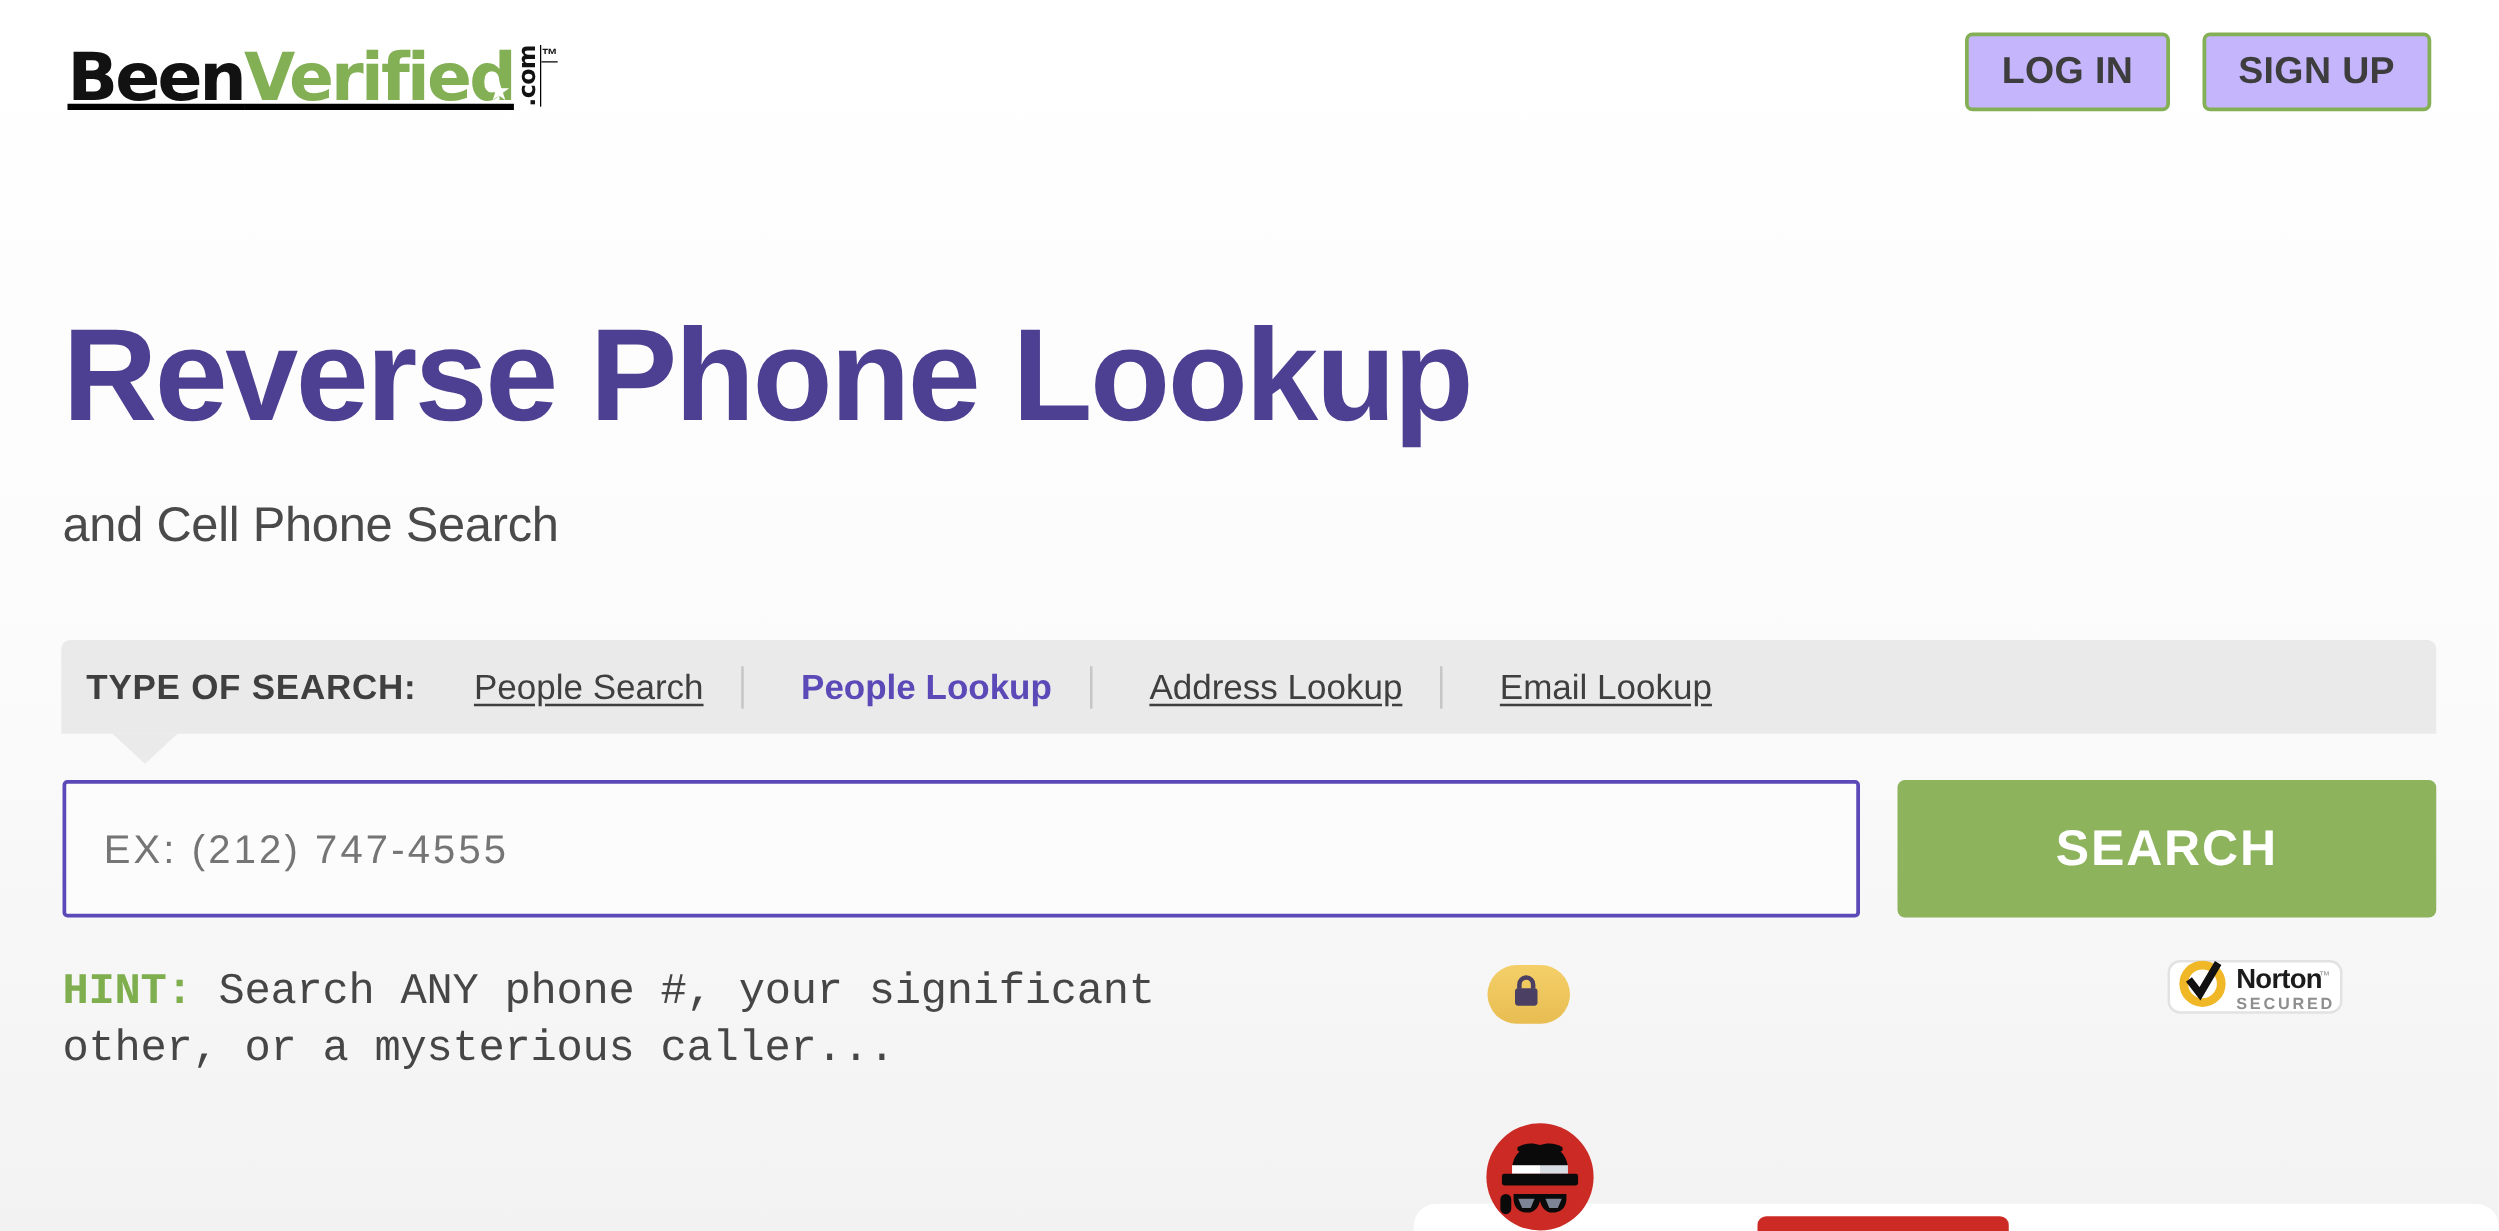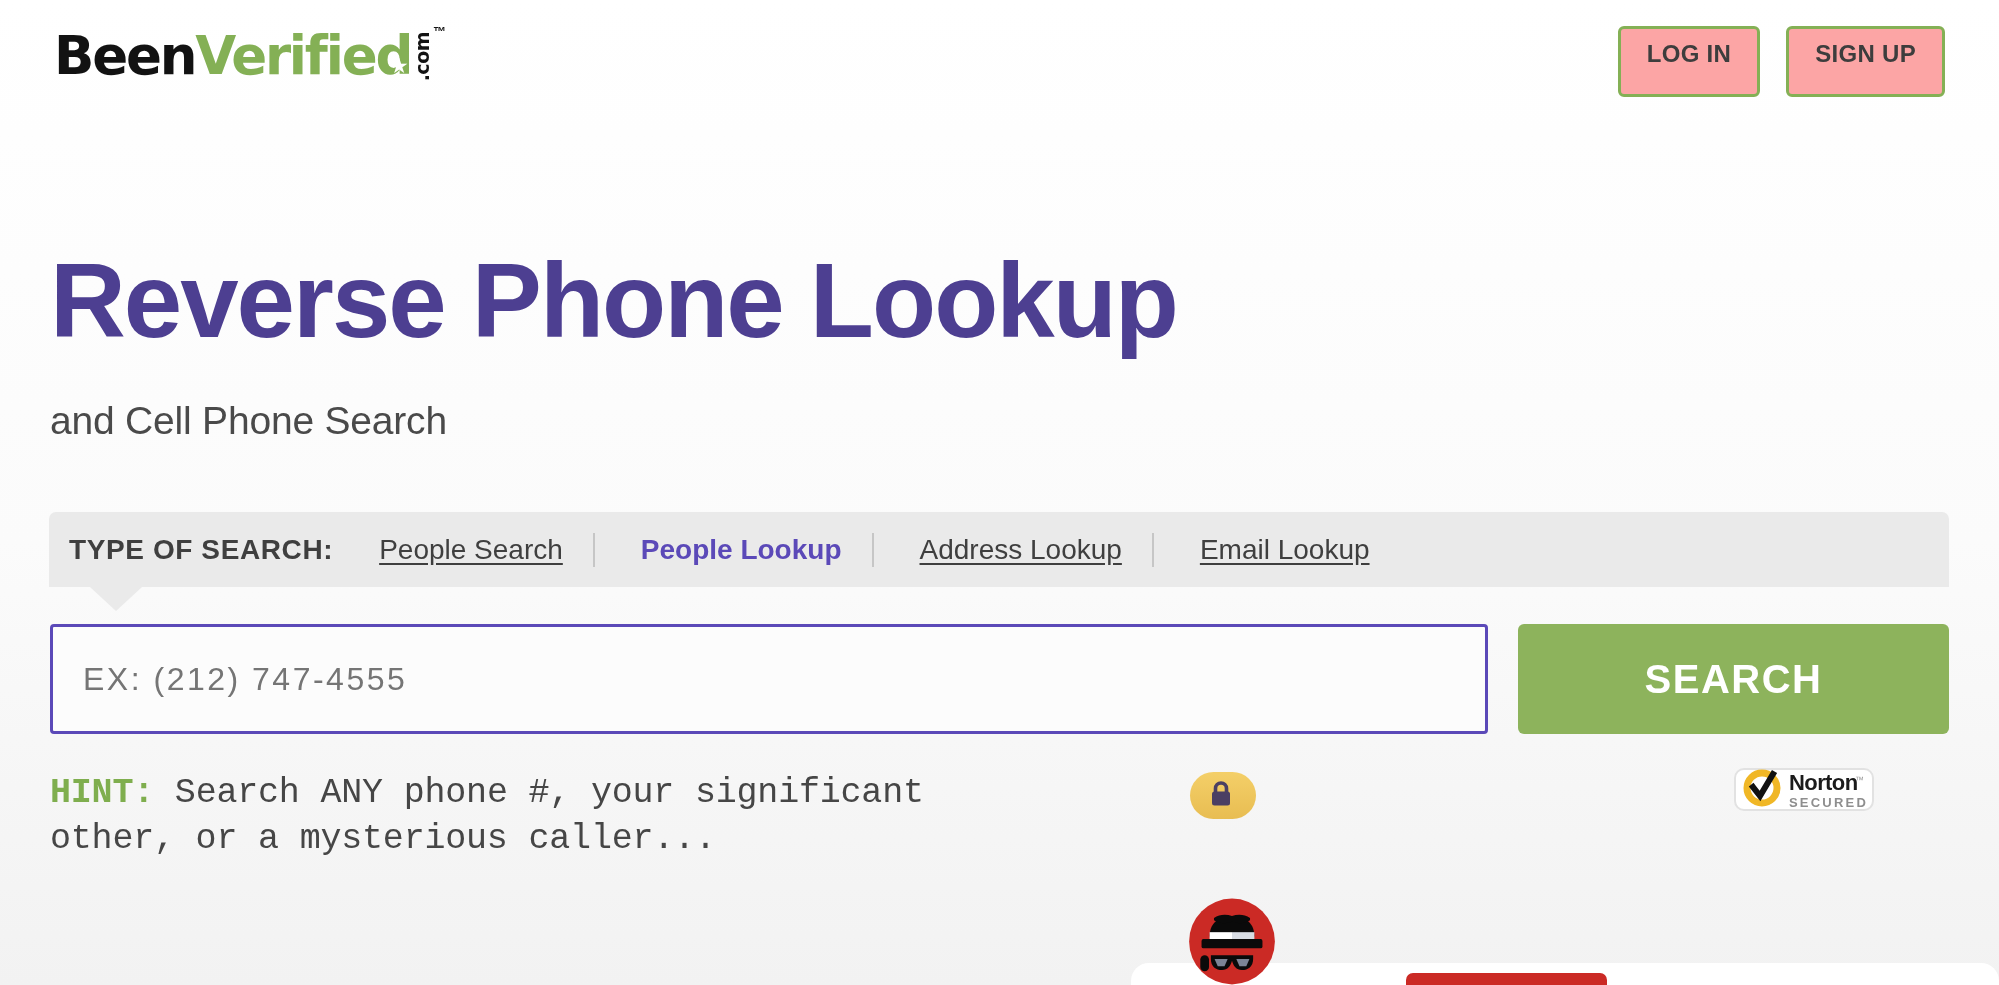--- a/index.html
+++ b/index.html
@@ -22,25 +22,26 @@
   .header {
     position: absolute;
     top: 0; left: 0;
     width: 1999px;
     height: 125px;
   }
 
   .logo {
     position: absolute;
     left: 54px;
-    top: 24px;
+    top: 36px;
     height: 58px;
     display: flex;
-    align-items: flex-end;
+    align-items: flex-start;
     user-select: none;
+    text-decoration: underline;
   }
   .logo-text {
     font-family: "DejaVu Sans", sans-serif;
     font-size: 53px;
     font-weight: 700;
     letter-spacing: -2.2px;
     line-height: 1;
   }
   .logo-been { color: #121212; }
   .logo-verified { color: #84b055; position: relative; }
@@ -80,27 +81,27 @@
   .header-actions {
     position: absolute;
     right: 54px;
     top: 26px;
     display: flex;
     gap: 26px;
   }
   .hbtn {
     border: 3px solid #84b055;
     border-radius: 6px;
-    background: #fca5a5;
+    background: #c4b5fd;
     color: #3d3d3d;
     font-family: "Liberation Sans", sans-serif;
-    font-size: 24px;
+    font-size: 30px;
     font-weight: 700;
     letter-spacing: 0.3px;
-    padding: 13px 26px 28px;
+    padding: 13px 26px 14px;
     cursor: pointer;
     line-height: 1;
     white-space: nowrap;
   }
 
   
   .hero-title {
     position: absolute;
     left: 50px;
     top: 248px;

